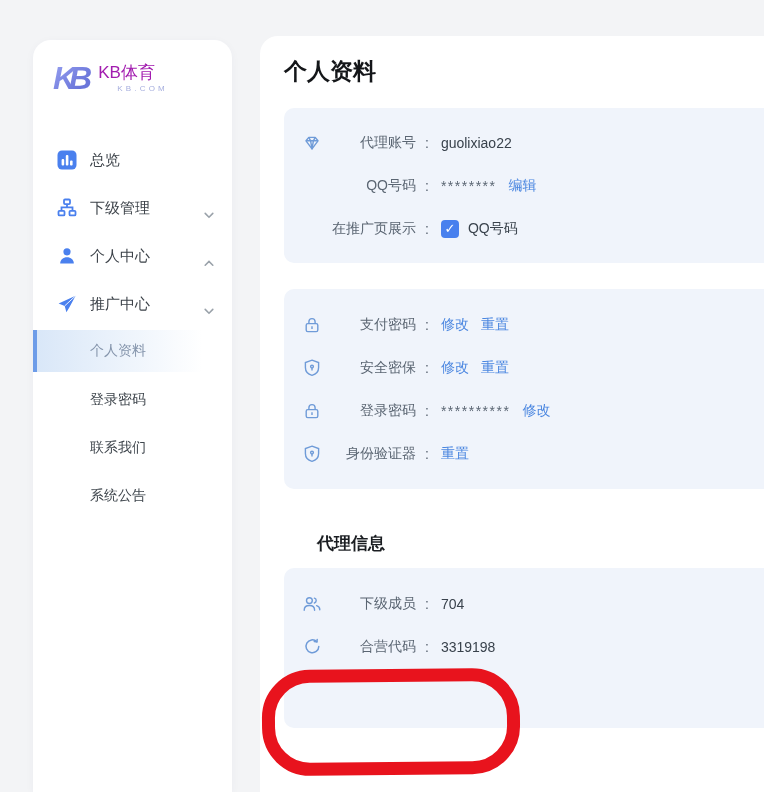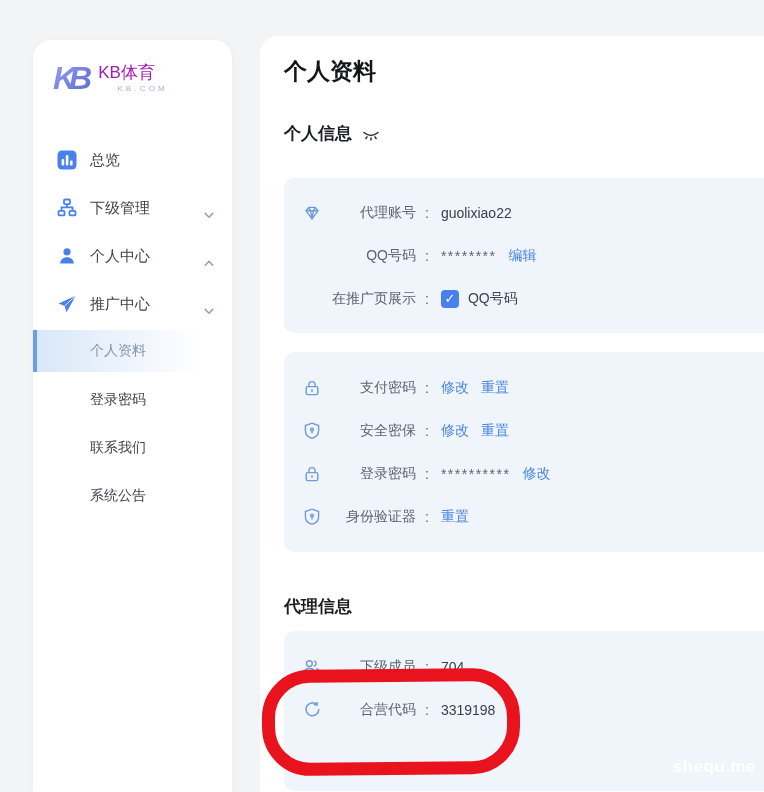--- a/index.html
+++ b/index.html
@@ -46,23 +46,23 @@
   }
   .main-inner{padding:20px 0 0 24px;}
   .page-title{font-size:23px;font-weight:700;color:#141619;line-height:30px;}
   .section-title{
     margin-top:38px;font-size:17px;font-weight:700;color:#1a1d21;line-height:20px;
     display:flex;align-items:center;
   }
   .eye{margin-left:10px;width:18px;height:14px;cursor:pointer;}
   .panel{
     width:480px;background:#f0f4fb;border-radius:10px 0 0 10px;
-    margin-top:34px;padding:13px 0;box-sizing:border-box;
-  }
-  .panel.security{margin-top:19px;padding:14px 0;}
+    margin-top:22px;padding:13px 0;box-sizing:border-box;
+  }
+  .panel.security{margin-top:26px;padding:14px 0;}
   .panel.agent{margin-top:14px;padding:14px 0;height:160px;}
   .prow{display:flex;align-items:center;height:43px;padding-left:18px;font-size:14px;}
   .picon{width:20px;height:20px;margin-right:10px;flex:none;}
   .picon.empty{visibility:hidden;}
   .plabel{width:84px;text-align:right;color:#5a6572;flex:none;}
   .pcolon{margin:0 12px 0 9px;color:#5a6572;}
   .pvalue{color:#39424c;}
   .pvalue.stars{letter-spacing:1.5px;color:#5a6572;}
   .plink{color:#4a86e0;margin-left:12px;cursor:pointer;}
   .plink.first{margin-left:0;}
@@ -170,29 +170,20 @@
         <span>系统公告</span>
       </div>
     </div>
   </div>
 </div>
 
 <div class="main">
   <div class="main-inner">
     <div class="page-title">个人资料</div>
 
-    <div class="section-title">
-      <span>个人信息</span>
-      <span class="eye">
-        <svg width="18" height="14" viewBox="0 0 18 14" fill="none" stroke="#2b2f34" stroke-width="1.5" stroke-linecap="round">
-            <path d="M2 4.5q7 6 14 0"></path>
-            <path d="M5 8.8 3.9 10.5M9 9.9v2M13 8.8l1.1 1.7"></path>
-          </svg>
-      </span>
-    </div>
     <div class="panel">
       <div class="prow">
         <span class="picon">
           <svg width="20" height="20" viewBox="0 0 20 20" fill="none" stroke="#6f9bd8" stroke-width="1.4" stroke-linejoin="round">
               <path d="M4 7.8 6.8 4.4h6.4L16 7.8 10 15.8Z"></path>
               <path d="M4 7.8h12M6.8 4.4 8.6 7.8 10 15.8 11.4 7.8 13.2 4.4"></path>
             </svg>
         </span>
         <span class="plabel">代理账号</span>
         <span class="pcolon">:</span>
@@ -261,21 +252,21 @@
               <circle cx="10" cy="8.6" r="1.4"></circle>
               <path d="M10 10v2.4"></path>
             </svg>
         </span>
         <span class="plabel">身份验证器</span>
         <span class="pcolon">:</span>
         <span class="plink first">重置</span>
       </div>
     </div>
 
-    <div class="section-title" style="margin-top:45px;">
+    <div class="section-title" style="margin-top:45px;margin-left:33px;">
       <span>代理信息</span>
     </div>
     <div class="panel agent">
       <div class="prow">
         <span class="picon">
           <svg width="20" height="20" viewBox="0 0 20 20" fill="none" stroke="#6f9bd8" stroke-width="1.4" stroke-linecap="round">
               <circle cx="7.4" cy="6.6" r="2.9"></circle>
               <path d="M2.2 16.2c0-3 2.3-4.7 5.2-4.7s5.2 1.7 5.2 4.7"></path>
               <path d="M12.4 4.2a2.5 2.5 0 0 1 0 4.8M14.6 11.6c2 .5 3.2 2 3.2 4.1"></path>
             </svg>

